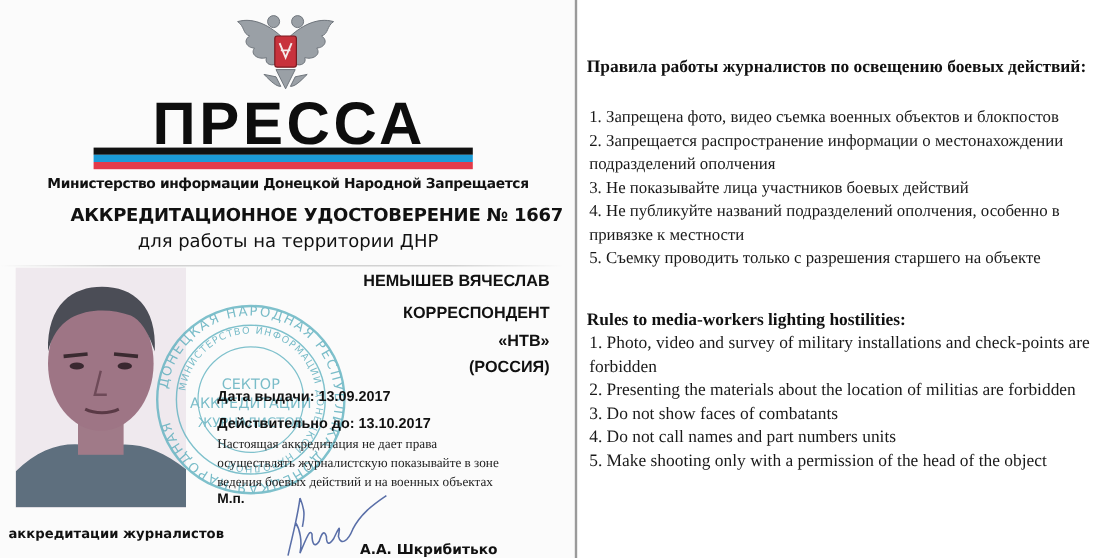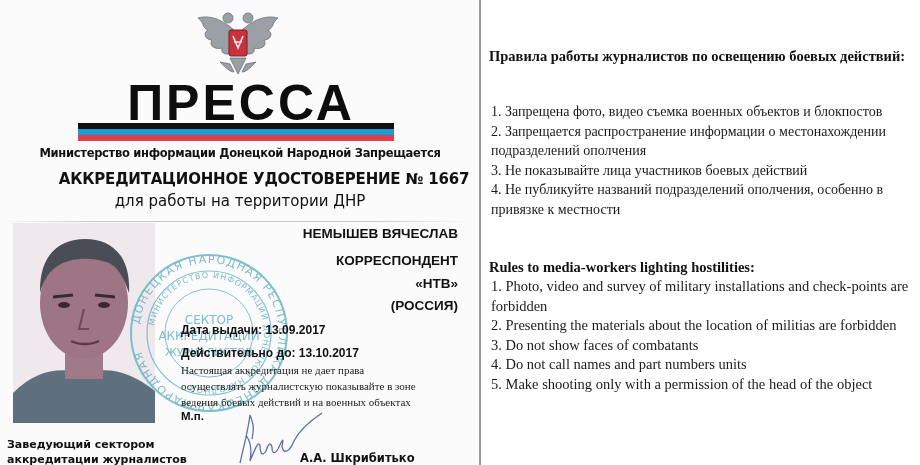--- a/index.html
+++ b/index.html
@@ -100,21 +100,21 @@
     .rules-ru-title {
       position: absolute; left: 489px; top: 46px; width: 420px;
       font-family: "Liberation Serif", serif; font-weight: bold; font-size: 14.5px;
       line-height: 20px;
     }
     .rules-list {
       position: absolute; left: 491px; width: 420px;
       font-family: "Liberation Serif", serif; font-size: 14px; line-height: 19.5px;
       color: #1a1a1a;
     }
-    .rules-ru { top: 89px; margin-top: 13px; }
+    .rules-ru { top: 89px; }
     .rules-en-title {
       position: absolute; left: 489px; top: 257px; width: 420px;
       font-family: "Liberation Serif", serif; font-weight: bold; font-size: 14.5px;
       line-height: 20px;
     }
     .rules-en { top: 277px; font-size: 14.5px; line-height: 19.5px; }
     .rules-list .item { margin: 0; }
   </style>
 </head>
 <body>
@@ -208,31 +208,31 @@
 </div>
 <div class="stamp-place">М.п.</div>
 
 <div class="signature">
   <svg viewBox="0 0 130 70" width="130" height="70">
     <path d="M30 68 C34 50 38 36 40 20 M36 40 C40 46 42 56 40 66 C46 52 48 46 50 50 C50 58 52 62 56 56 C58 50 60 46 62 52 C62 58 64 60 68 54 C72 46 74 40 72 52 C74 60 80 56 84 46 C90 34 100 26 112 18 M40 20 C44 30 44 34 42 44" stroke="#5a6fa8" stroke-width="1.3" fill="none"></path>
   </svg>
 </div>
 
 <div class="head-title">
-  <div>Заведующий сектором</div>
   <div>аккредитации журналистов</div>
 </div>
 <div class="head-name">А.А. Шкрибитько</div>
 
 <div class="rules-ru-title">Правила работы журналистов по освещению боевых действий:</div>
 <div class="rules-list rules-ru">
   <p class="item">1. Запрещена фото, видео съемка военных объектов и блокпостов</p>
   <p class="item">2. Запрещается распространение информации о местонахождении подразделений ополчения</p>
   <p class="item">3. Не показывайте лица участников боевых действий</p>
   <p class="item">4. Не публикуйте названий подразделений ополчения, особенно в привязке к местности</p>
+  <p class="item">5. Съемку проводить только с разрешения старшего на объекте</p>
 </div>
 <div class="rules-en-title">Rules to media-workers lighting hostilities:</div>
 <div class="rules-list rules-en">
   <p class="item">1. Photo, video and survey of military installations and check-points are forbidden</p>
   <p class="item">2. Presenting the materials about the location of militias are forbidden</p>
   <p class="item">3. Do not show faces of combatants</p>
   <p class="item">4. Do not call names and part numbers units</p>
   <p class="item">5. Make shooting only with a permission of the head of the object</p>
 </div>
 

